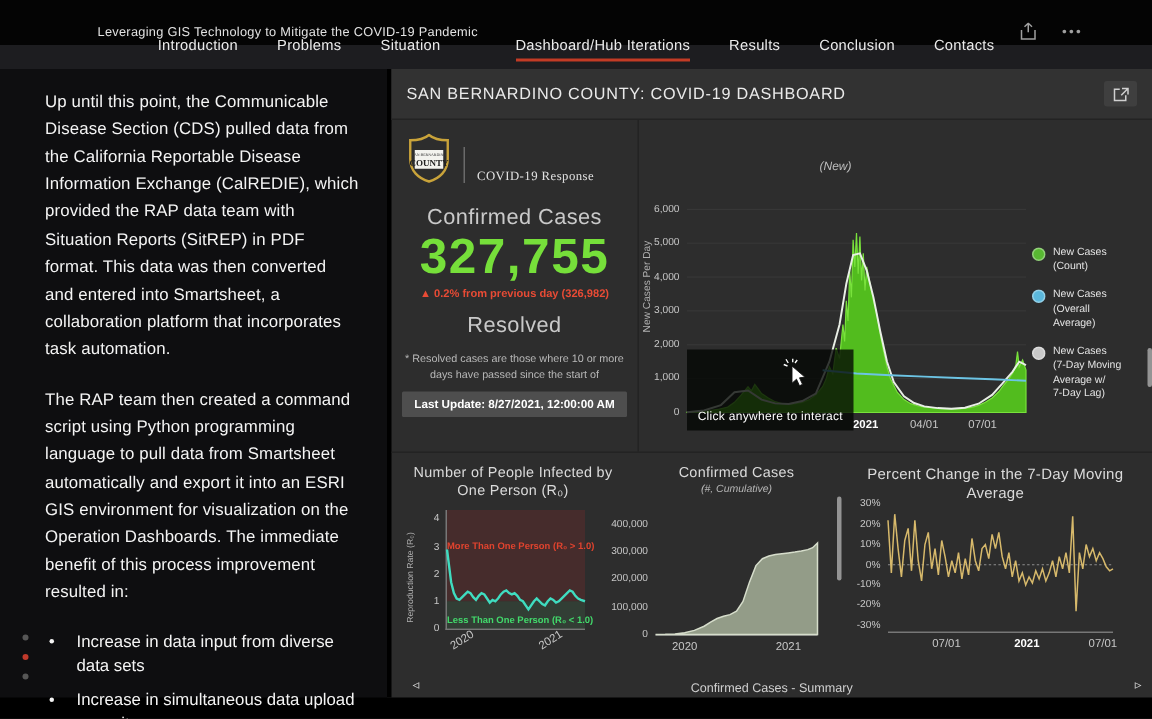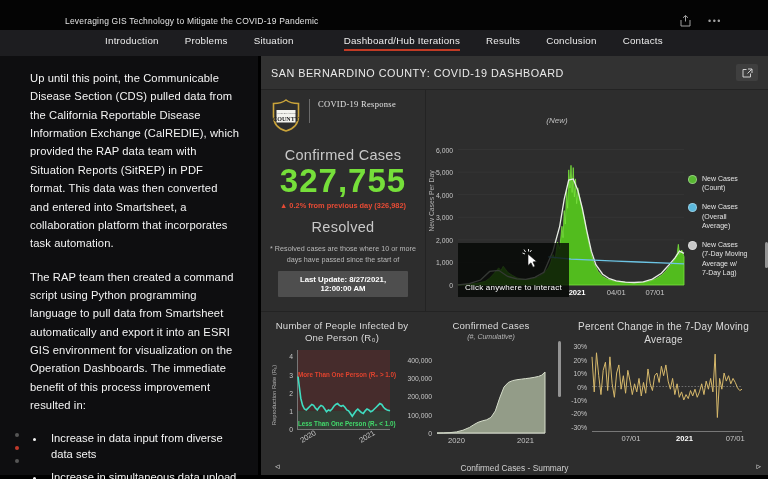--- a/index.html
+++ b/index.html
@@ -4,47 +4,47 @@
 <style>
 *{margin:0;padding:0;box-sizing:border-box}
 html,body{width:768px;height:479px;overflow:hidden;background:#000;
   font-family:"Liberation Sans","DejaVu Sans",sans-serif;}
 
 .titlebar{height:30px;background:#040404;display:flex;align-items:center;padding:12px 46px 0 65px}
 .tb-title{font-size:8.5px;color:#e3e3e3;letter-spacing:.2px}
 .tb-icons{margin-left:auto;display:flex;gap:17px;align-items:center;color:#a0a0a0}
 .tb-more{font-size:9px;letter-spacing:1.5px;cursor:pointer}
 
-.nav{height:26px;background:#1d1d20;display:flex;justify-content:center;align-items:flex-end;gap:26px;padding-bottom:5px}
+.nav{height:16px;background:#1d1d20;display:flex;justify-content:center;align-items:flex-end;gap:26px;padding-bottom:5px}
 .nav-tab{font-size:9.8px;color:#ececec;padding-bottom:3px;border-bottom:2px solid transparent;cursor:pointer;letter-spacing:.2px;white-space:nowrap}
 
 .main{display:flex;height:419px}
 .story{width:258px;background:#0e0e10;padding:13px 19px 0 30px;position:relative;flex:0 0 258px}
 .story p{font-size:11.2px;line-height:1.64;color:#f4f4f4;margin-bottom:15px;letter-spacing:.1px}
 .story ul{margin:17px 0 0 16px}
 .story li{font-size:11.2px;line-height:1.42;color:#f4f4f4;margin-bottom:7px;padding-left:5px}
 .progress{position:absolute;left:15px;bottom:12px;display:flex;flex-direction:column;gap:9px}
 .pdot{width:4px;height:4px;border-radius:50%;background:#565656;cursor:pointer}
 
 .dashboard{flex:1;background:#2d2d2d;display:flex;flex-direction:column;position:relative;border-left:3px solid #000}
 .dash-header{flex:0 0 34px;background:#323232;border-bottom:1px solid #232323;display:flex;align-items:center;padding:0 10px}
 .dash-title{font-size:10.8px;color:#eaeaea;letter-spacing:.5px}
 .open-btn{margin-left:auto;width:22px;height:17px;background:#3f3f3f;border-radius:2px;display:flex;align-items:center;justify-content:center;cursor:pointer}
 .dash-main{flex:1;display:flex;min-height:0;border-bottom:1px solid #232323}
 
 .stats{flex:0 0 165px;border-right:1px solid #232323;display:flex;flex-direction:column;align-items:center;padding-top:9px}
-.logo-row{display:flex;align-items:flex-start;gap:8px;align-self:flex-start;margin-left:10px;margin-bottom:15px}
+.logo-row{display:flex;align-items:flex-end;gap:8px;align-self:flex-start;margin-left:10px;margin-bottom:15px}
 .logo-div{width:1px;height:24px;background:#6a6a6a}
 .logo-caption{font-family:"Liberation Serif","DejaVu Serif",serif;font-size:8.5px;color:#e2e2e2;letter-spacing:.3px}
 .stat-label{font-size:14.5px;color:#c9c9c9;letter-spacing:.3px}
 .stat-big1{font-size:33px;font-weight:bold;letter-spacing:1px;line-height:1.1}
 .stat-change{font-size:7.4px;font-weight:bold;margin:2px 0 9px}
 .stat-big2{font-size:29px;font-weight:bold;letter-spacing:.6px;line-height:1.1}
 .footnote{font-size:7.2px;color:#b8b8b8;text-align:center;line-height:1.55;margin-top:8px;white-space:pre-line}
-.last-update{margin-top:5px;background:#4e4e4e;color:#fff;font-size:7.8px;font-weight:bold;padding:4px 6px;width:130px;text-align:center;border-radius:1px}
+.last-update{margin-top:5px;background:#4e4e4e;color:#fff;font-size:7.8px;font-weight:bold;padding:4px 6px;width:150px;text-align:center;border-radius:1px}
 
 .plot-area{position:absolute}
 .plot-area svg.plot{width:100%;height:100%;display:block;overflow:visible}
 .yticks{position:absolute;left:-30px;top:0;bottom:0;width:27px}
 .ytick{position:absolute;right:2px;transform:translateY(-50%);font-size:6.8px;color:#c6c6c6;white-space:nowrap}
 .xticks{position:absolute;left:0;right:0;top:100%;height:14px}
 .xtick{position:absolute;top:3px;transform:translateX(-50%);font-size:7.6px;color:#c6c6c6;white-space:nowrap}
 .xtick.bold{font-weight:bold;color:#fff}
 .rot .xtick{transform:translateX(-50%) rotate(-32deg)}
 .axis-b{border-bottom:1px solid #777}

